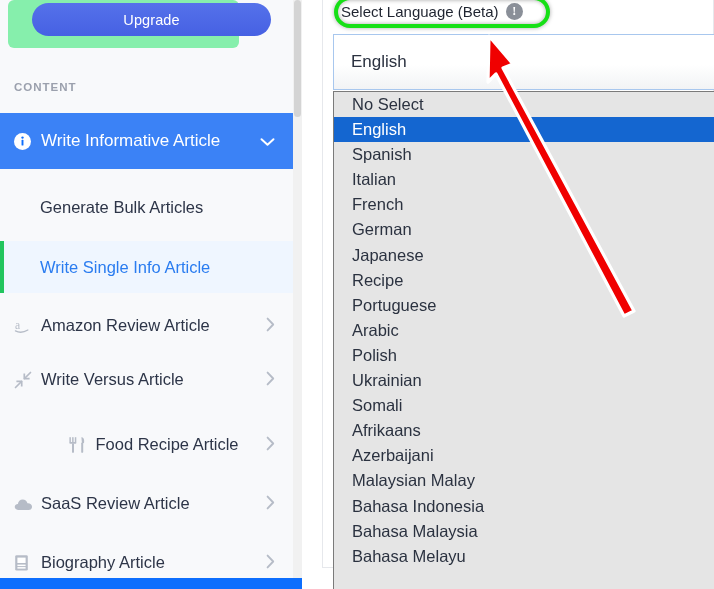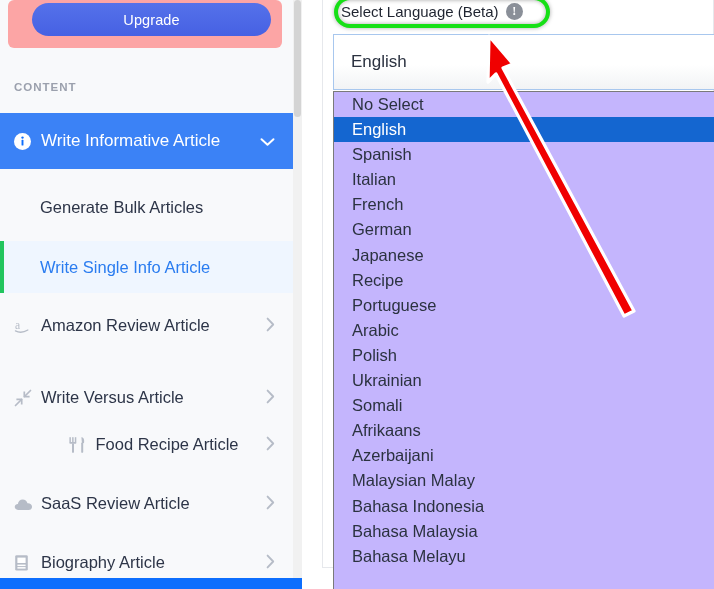--- a/index.html
+++ b/index.html
@@ -21,23 +21,22 @@
     width: 293px;
     height: 578px;
     background: #f8f9fb;
     overflow: hidden;
   }
   #upgrade-wrap {
     position: absolute;
     left: 8px; top: 0;
     width: 231px;
     height: 48px;
-    background: #fca5a5;
+    background: #86efac;
     border-radius: 6px;
-    padding-left: 43px;
   }
   #upgrade-button {
     position: absolute;
     left: 24px; top: 3px;
     width: 239px;
     height: 33px;
     background: linear-gradient(180deg,#5571ea 0%,#4661e3 100%);
     border: none;
     border-radius: 17px;
     color: #ffffff;
@@ -115,21 +114,21 @@
   #sub-bulk { top: 181px; text-align: right; }
   #sub-single {
     top: 241px;
     background: #eff6ff;
     color: #2a7cf0;
     border-left: 4px solid #22c55e;
     padding-left: 36px;
   }
 
   #nav-amazon   { top: 298px; }
-  #nav-versus   { top: 370px; }
+  #nav-versus   { top: 352px; }
   #nav-food     { top: 417px; justify-content: center; }
   #nav-saas     { top: 476px; }
   #nav-bio      { top: 535px; }
 
   #sidebar-scrollbar {
     position: absolute;
     left: 293px; top: 0;
     width: 9px;
     height: 589px;
     background: #f1f1f1;
@@ -217,21 +216,21 @@
     font-size: 17px;
     color: #2b3240;
     cursor: pointer;
   }
 
   #dropdown-list {
     position: absolute;
     left: 333px; top: 91px;
     width: 381px;
     height: 498px;
-    background: #c4b5fd;
+    background: #e5e5e5;
     border: 1px solid #7a7a7a;
     border-right: none;
     border-bottom: none;
     box-sizing: border-box;
     overflow: hidden;
   }
   .opt {
     height: 25.1px;
     line-height: 25.1px;
     padding-left: 18px;

